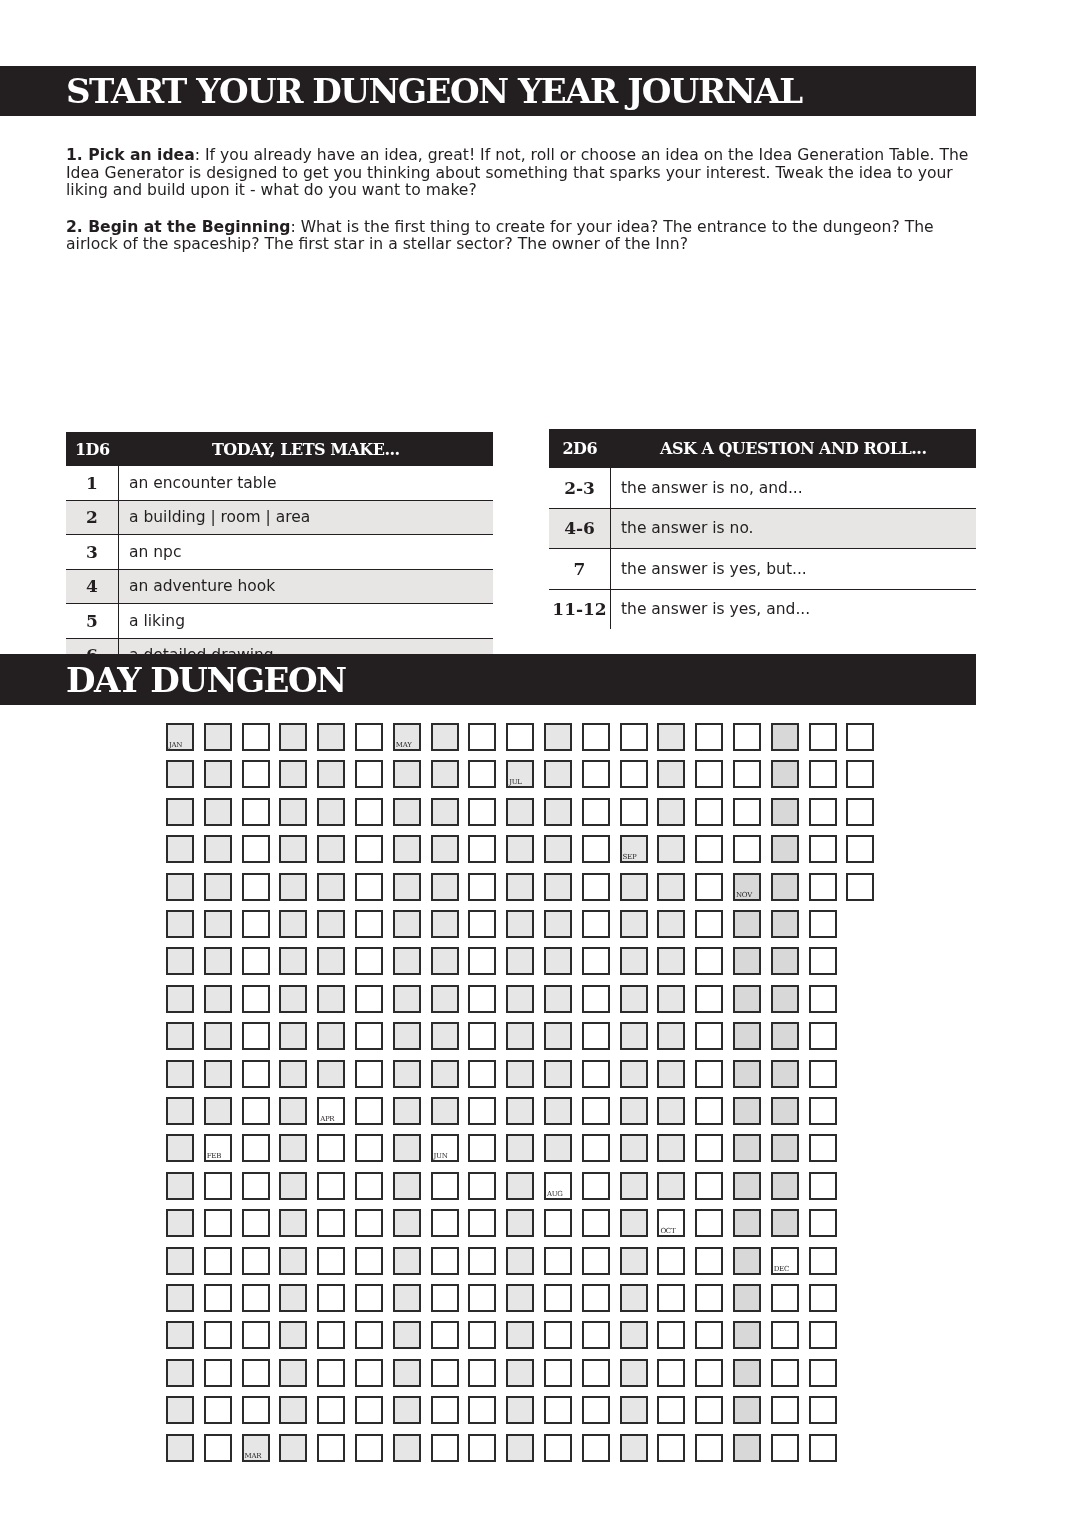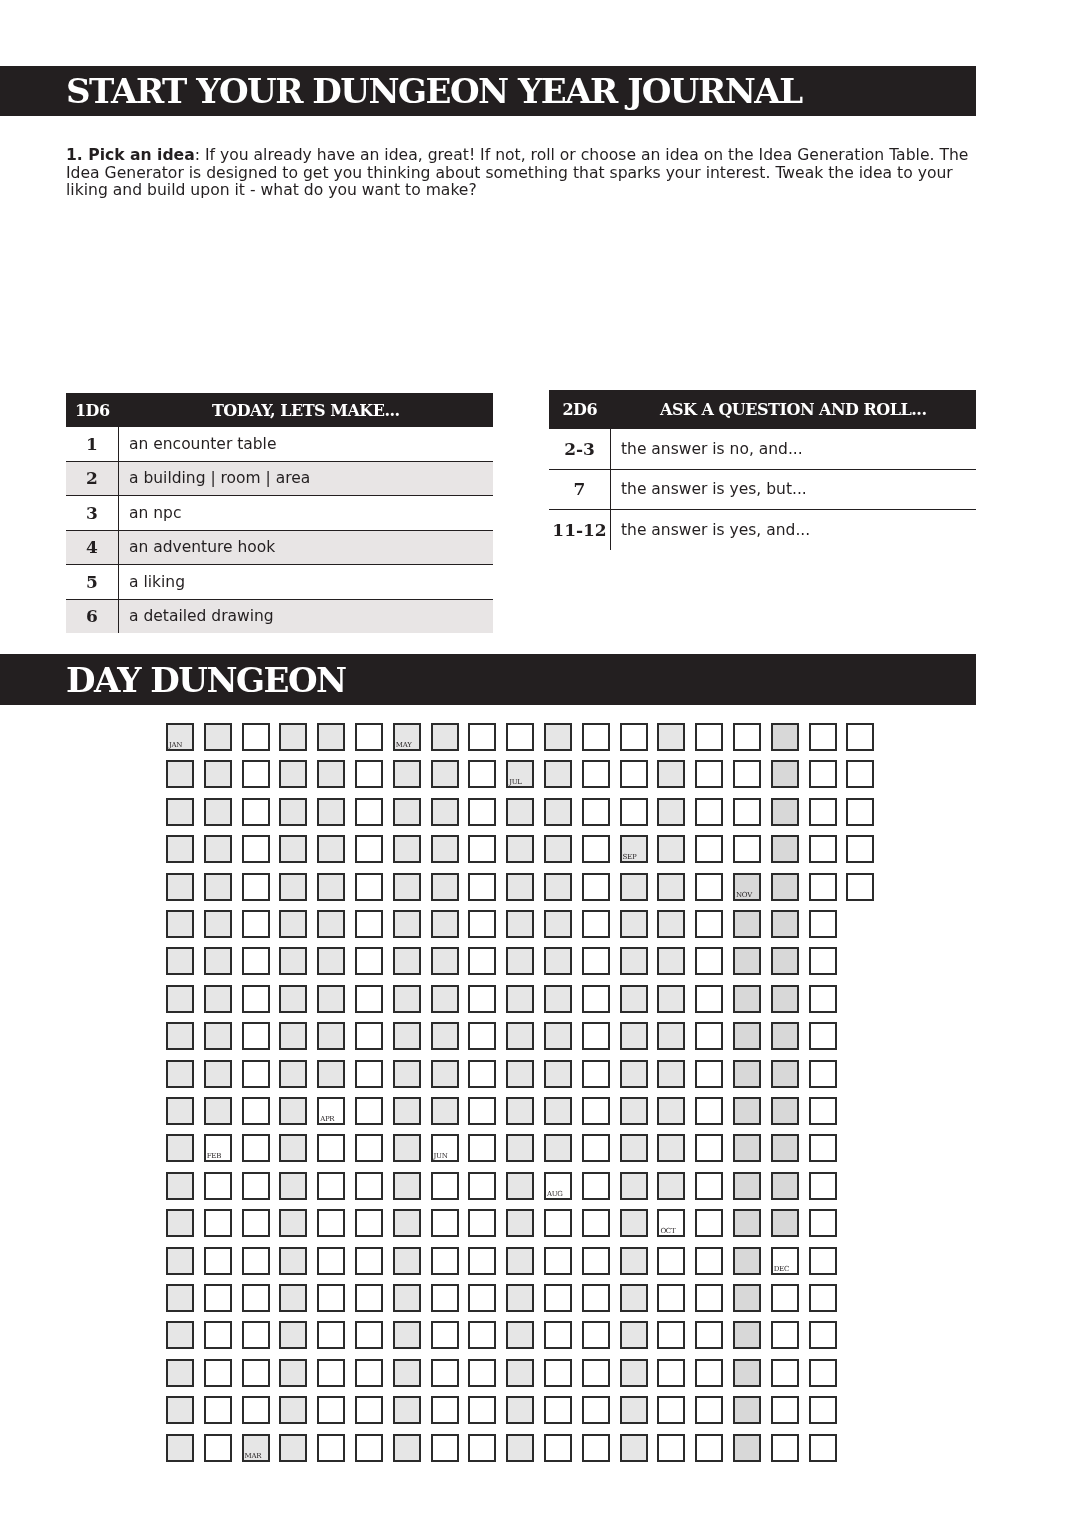--- a/index.html
+++ b/index.html
@@ -8,21 +8,21 @@
   .banner { position: absolute; left: 0; width: 976px; background: #231f20; color: #fff;
             font-family: "DejaVu Serif", serif; font-weight: bold; letter-spacing: -1.5px; }
   .banner span { position: absolute; left: 66px; }
   #banner-top { top: 66px; height: 50px; }
   #banner-top span { top: 5px; font-size: 34px; }
   #banner-tracker { top: 654px; height: 51px; }
   #banner-tracker span { top: 6px; font-size: 34px; }
   .intro { position: absolute; left: 66px; top: 147px; width: 910px; font-size: 15.6px; line-height: 17.5px; }
   .intro p { margin: 0 0 19px 0; }
   .intro b { font-weight: bold; }
-  table.dice { position: absolute; border-collapse: collapse; font-size: 15.5px; }
+  table.dice { position: absolute; border-collapse: collapse; font-size: 15.5px; margin-top: 39px; }
   table.dice th { background: #231f20; color: #fff; font-family: "DejaVu Serif", serif;
                   font-weight: bold; font-size: 16px; letter-spacing: -0.5px; height: 34px; padding: 0; }
   table.dice td { padding: 0 10px; border-bottom: 1px solid #231f20; }
   table.dice td.num { text-align: center; font-family: "DejaVu Serif", serif; font-weight: bold;
                       font-size: 17px; border-right: 1px solid #231f20; padding: 0; }
   table.dice tr.alt td { background: #e8e5e5; }
   table.dice tr:last-child td { border-bottom: none; }
   #table-1d6 { left: 66px; top: 393px; width: 427px; }
   #table-1d6 td { height: 33.5px; }
   #table-1d6 .num { width: 52px; }
@@ -40,20 +40,21 @@
 </style>
 </head>
 <body>
 
 <div class="banner" id="banner-top">
   <span>START YOUR DUNGEON YEAR JOURNAL</span>
 </div>
 
 <div class="intro">
   <p><b>1. Pick an idea</b><span>: If you already have an idea, great! If not, roll or choose an idea on the Idea Generation Table. The Idea Generator is designed to get you thinking about something that sparks your interest. Tweak the idea to your liking and build upon it - what do you want to make?</span></p>
+  <p><b>2. Begin at the Beginning</b><span>: What is the first thing to create for your idea? The entrance to the dungeon? The airlock of the spaceship? The first star in a stellar sector? The owner of the Inn?</span></p>
 </div>
 
 <table class="dice" id="table-1d6">
   <thead>
       <tr>
     <th>1D6</th>
     <th>TODAY, LETS MAKE...</th>
   </tr>
     </thead>
   <tbody>
@@ -88,20 +89,24 @@
   <thead>
       <tr>
     <th>2D6</th>
     <th>ASK A QUESTION AND ROLL...</th>
   </tr>
     </thead>
   <tbody>
     <tr>
         <td class="num">2-3</td>
         <td>the answer is no, and...</td>
+      </tr>
+    <tr class="alt">
+        <td class="num">4-6</td>
+        <td>the answer is no.</td>
       </tr>
     <tr>
         <td class="num">7</td>
         <td>the answer is yes, but...</td>
       </tr>
     <tr>
         <td class="num">11-12</td>
         <td>the answer is yes, and...</td>
       </tr>
   </tbody>

